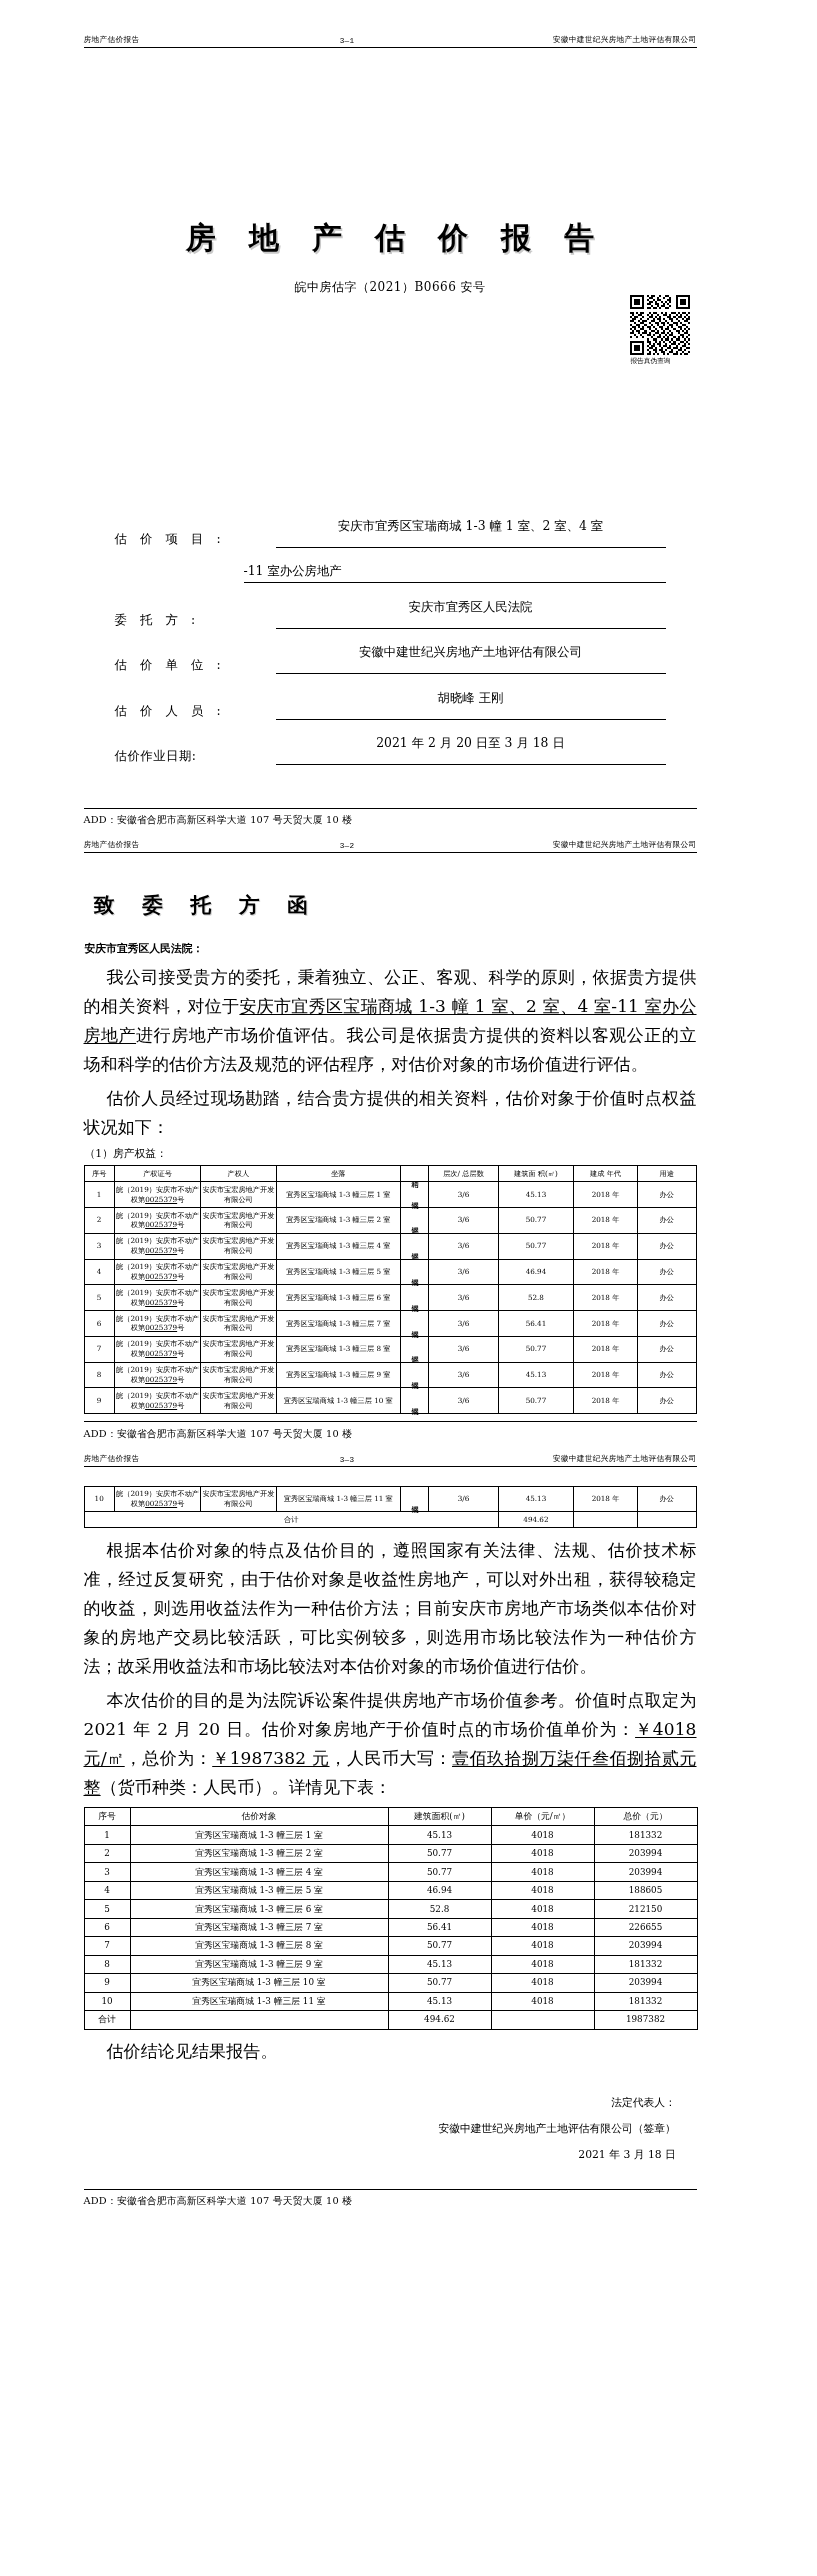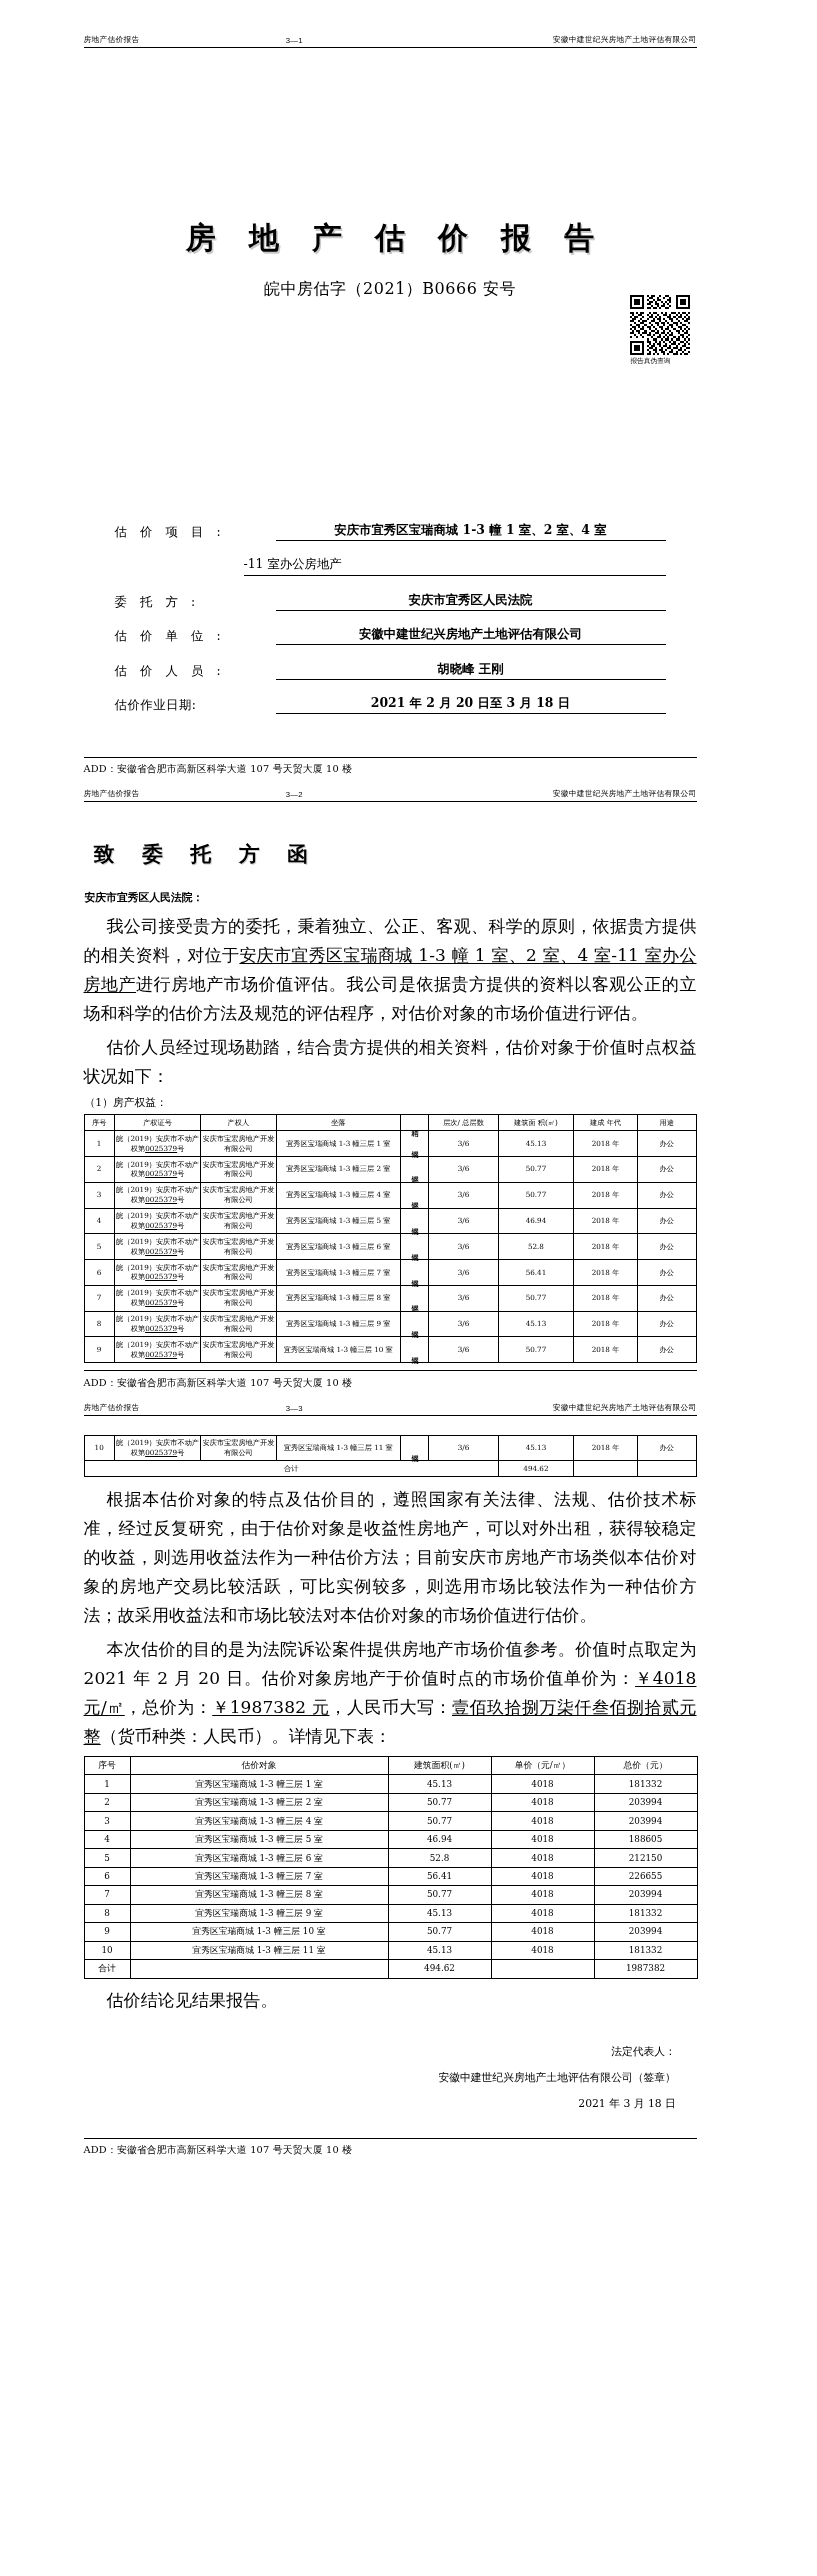--- a/index.html
+++ b/index.html
@@ -18,21 +18,21 @@
     width:613px;
     margin:0 auto;
     display:flex;
     align-items:flex-end;
     font-size:7.7px;
     letter-spacing:0.3px;
     padding-bottom:2.1px;
     border-bottom:1.3px solid #000;
   }
   .run-head .rh-left{width:33%;text-align:left;}
-  .run-head .rh-mid{width:20%;text-align:left;font-family:Liberation Sans, sans-serif;}
+  .run-head .rh-mid{width:20%;text-align:center;font-family:Liberation Mono, monospace;}
   .run-head .rh-right{width:47%;text-align:right;}
 
   
   .foot-add{
     width:613px;
     margin:0 auto;
     font-size:9.8px;
     letter-spacing:0.2px;
     padding-top:5.2px;
     border-top:1.3px solid #000;
@@ -56,21 +56,21 @@
     font-size:30px;
     letter-spacing:11.3px;
     font-weight:600;
     padding-left:11.3px;
     margin-top:170px;
     text-shadow:1.5px 1.5px 0 #c9c9c9;
     font-family:"DejaVu Serif","Liberation Serif",serif;
   }
   .cover-sub{
     text-align:center;
-    font-size:16px;
+    font-size:12px;
     margin-top:19.6px;
     letter-spacing:0.5px;
   }
   .cover-gap{height:222px;}
 
   .field-block{width:551px;margin:0 auto;}
   .field-row{
     display:flex;
     align-items:flex-end;
     font-size:12.4px;
@@ -82,24 +82,23 @@
     flex:0 0 129px;
     letter-spacing:4.6px;
     white-space:nowrap;
     font-weight:500;
   }
   .field-label.tight{letter-spacing:0.5px;}
   .field-value{
     flex:1 1 auto;
     border-bottom:0.8px solid #000;
     text-align:center;
-    padding-bottom:1px;
+    padding-bottom:12px;
     min-height:15.5px;
     white-space:nowrap;
-    font-weight:bold;
   }
   .field-cont{
     display:flex;
     font-size:12.4px;
     margin-bottom:15.5px;
   }
   .field-cont .sp{width:129px;flex:0 0 129px;}
   .field-cont .vv{
     flex:1 1 auto;
     border-bottom:0.8px solid #000;

